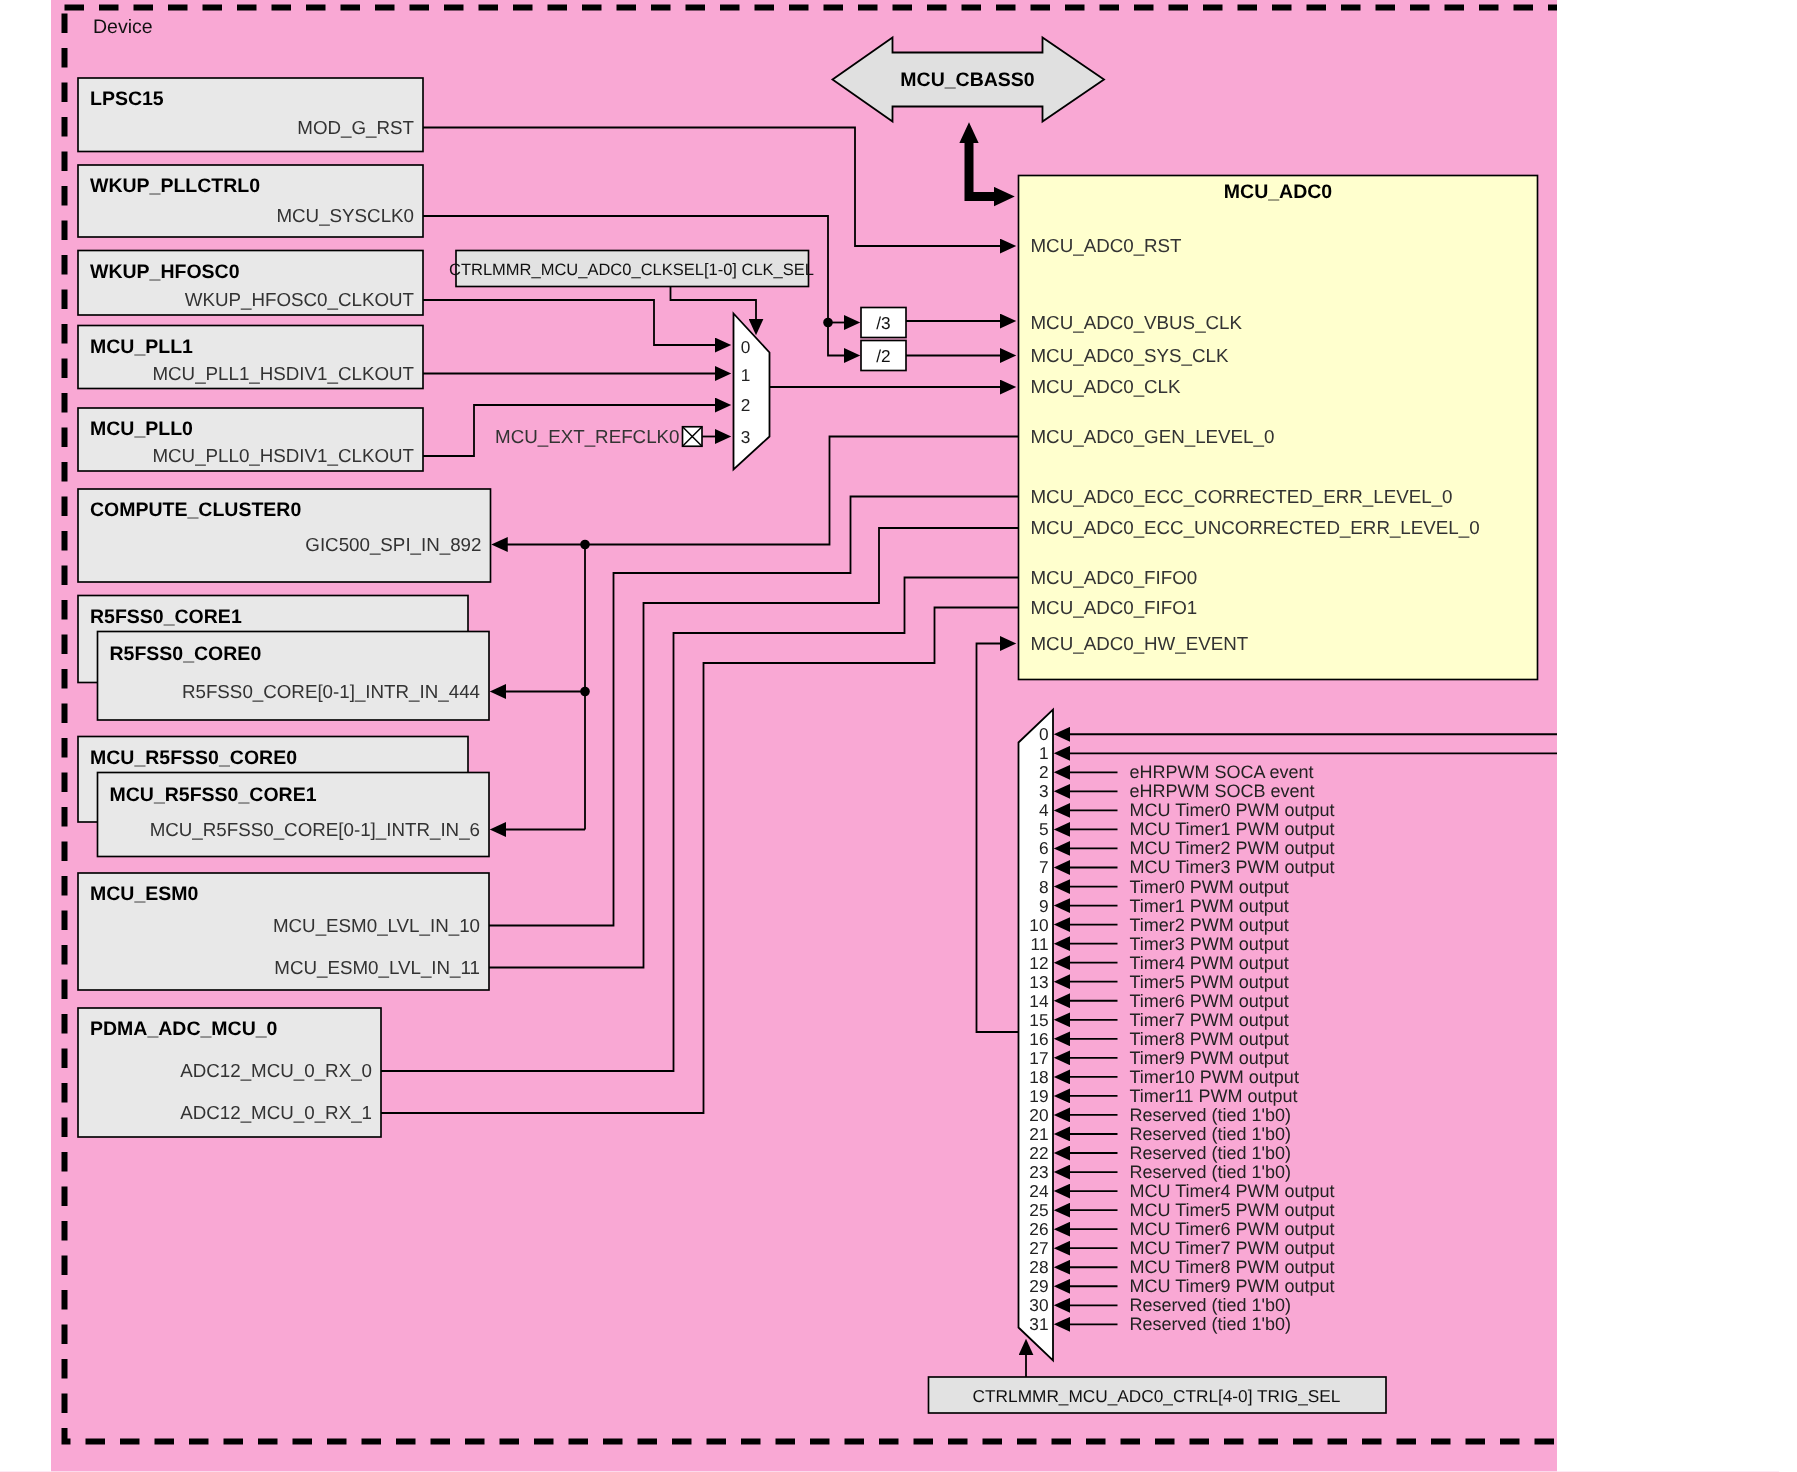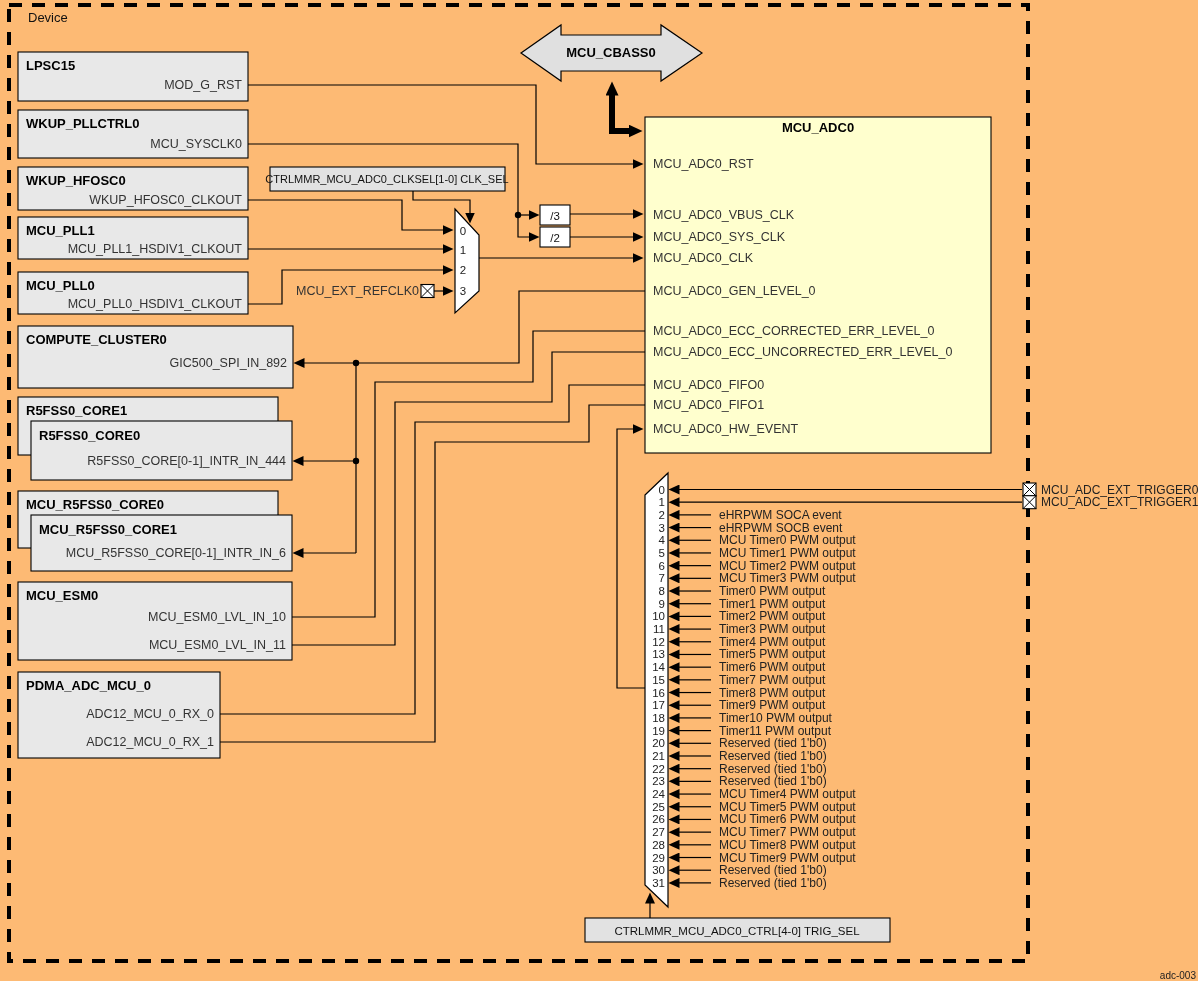--- a/index.html
+++ b/index.html
@@ -1,16 +1,16 @@
 <!DOCTYPE html>
 <html><head>
 <meta charset="utf-8">
 <style>
   html,body{margin:0;padding:0;background:#fff;}
-  #stage{position:relative;width:1198px;height:981px;background:#fdba74;overflow:hidden;}
+  #stage{position:relative;width:1004px;height:981px;background:#f9a8d4;overflow:hidden;margin-left:34px;}
   svg{display:block;}
   .wire{fill:none;stroke:#000;stroke-width:1.2;}
   .thickwire{fill:none;stroke:#000;stroke-width:6;}
   .box{fill:#e8e8e8;stroke:#000;stroke-width:1.1;}
   .labelbox{fill:#e2e2e2;stroke:#000;stroke-width:1.1;}
   .adcbox{fill:#ffffce;stroke:#000;stroke-width:1.1;}
   .muxshape{fill:#fff;stroke:#000;stroke-width:1.2;}
   .divbox{fill:#fff;stroke:#000;stroke-width:1.1;}
   .cbass{fill:#e0e0e0;stroke:#000;stroke-width:1.2;}
   .pin{fill:#fff;stroke:#000;stroke-width:1.1;}

